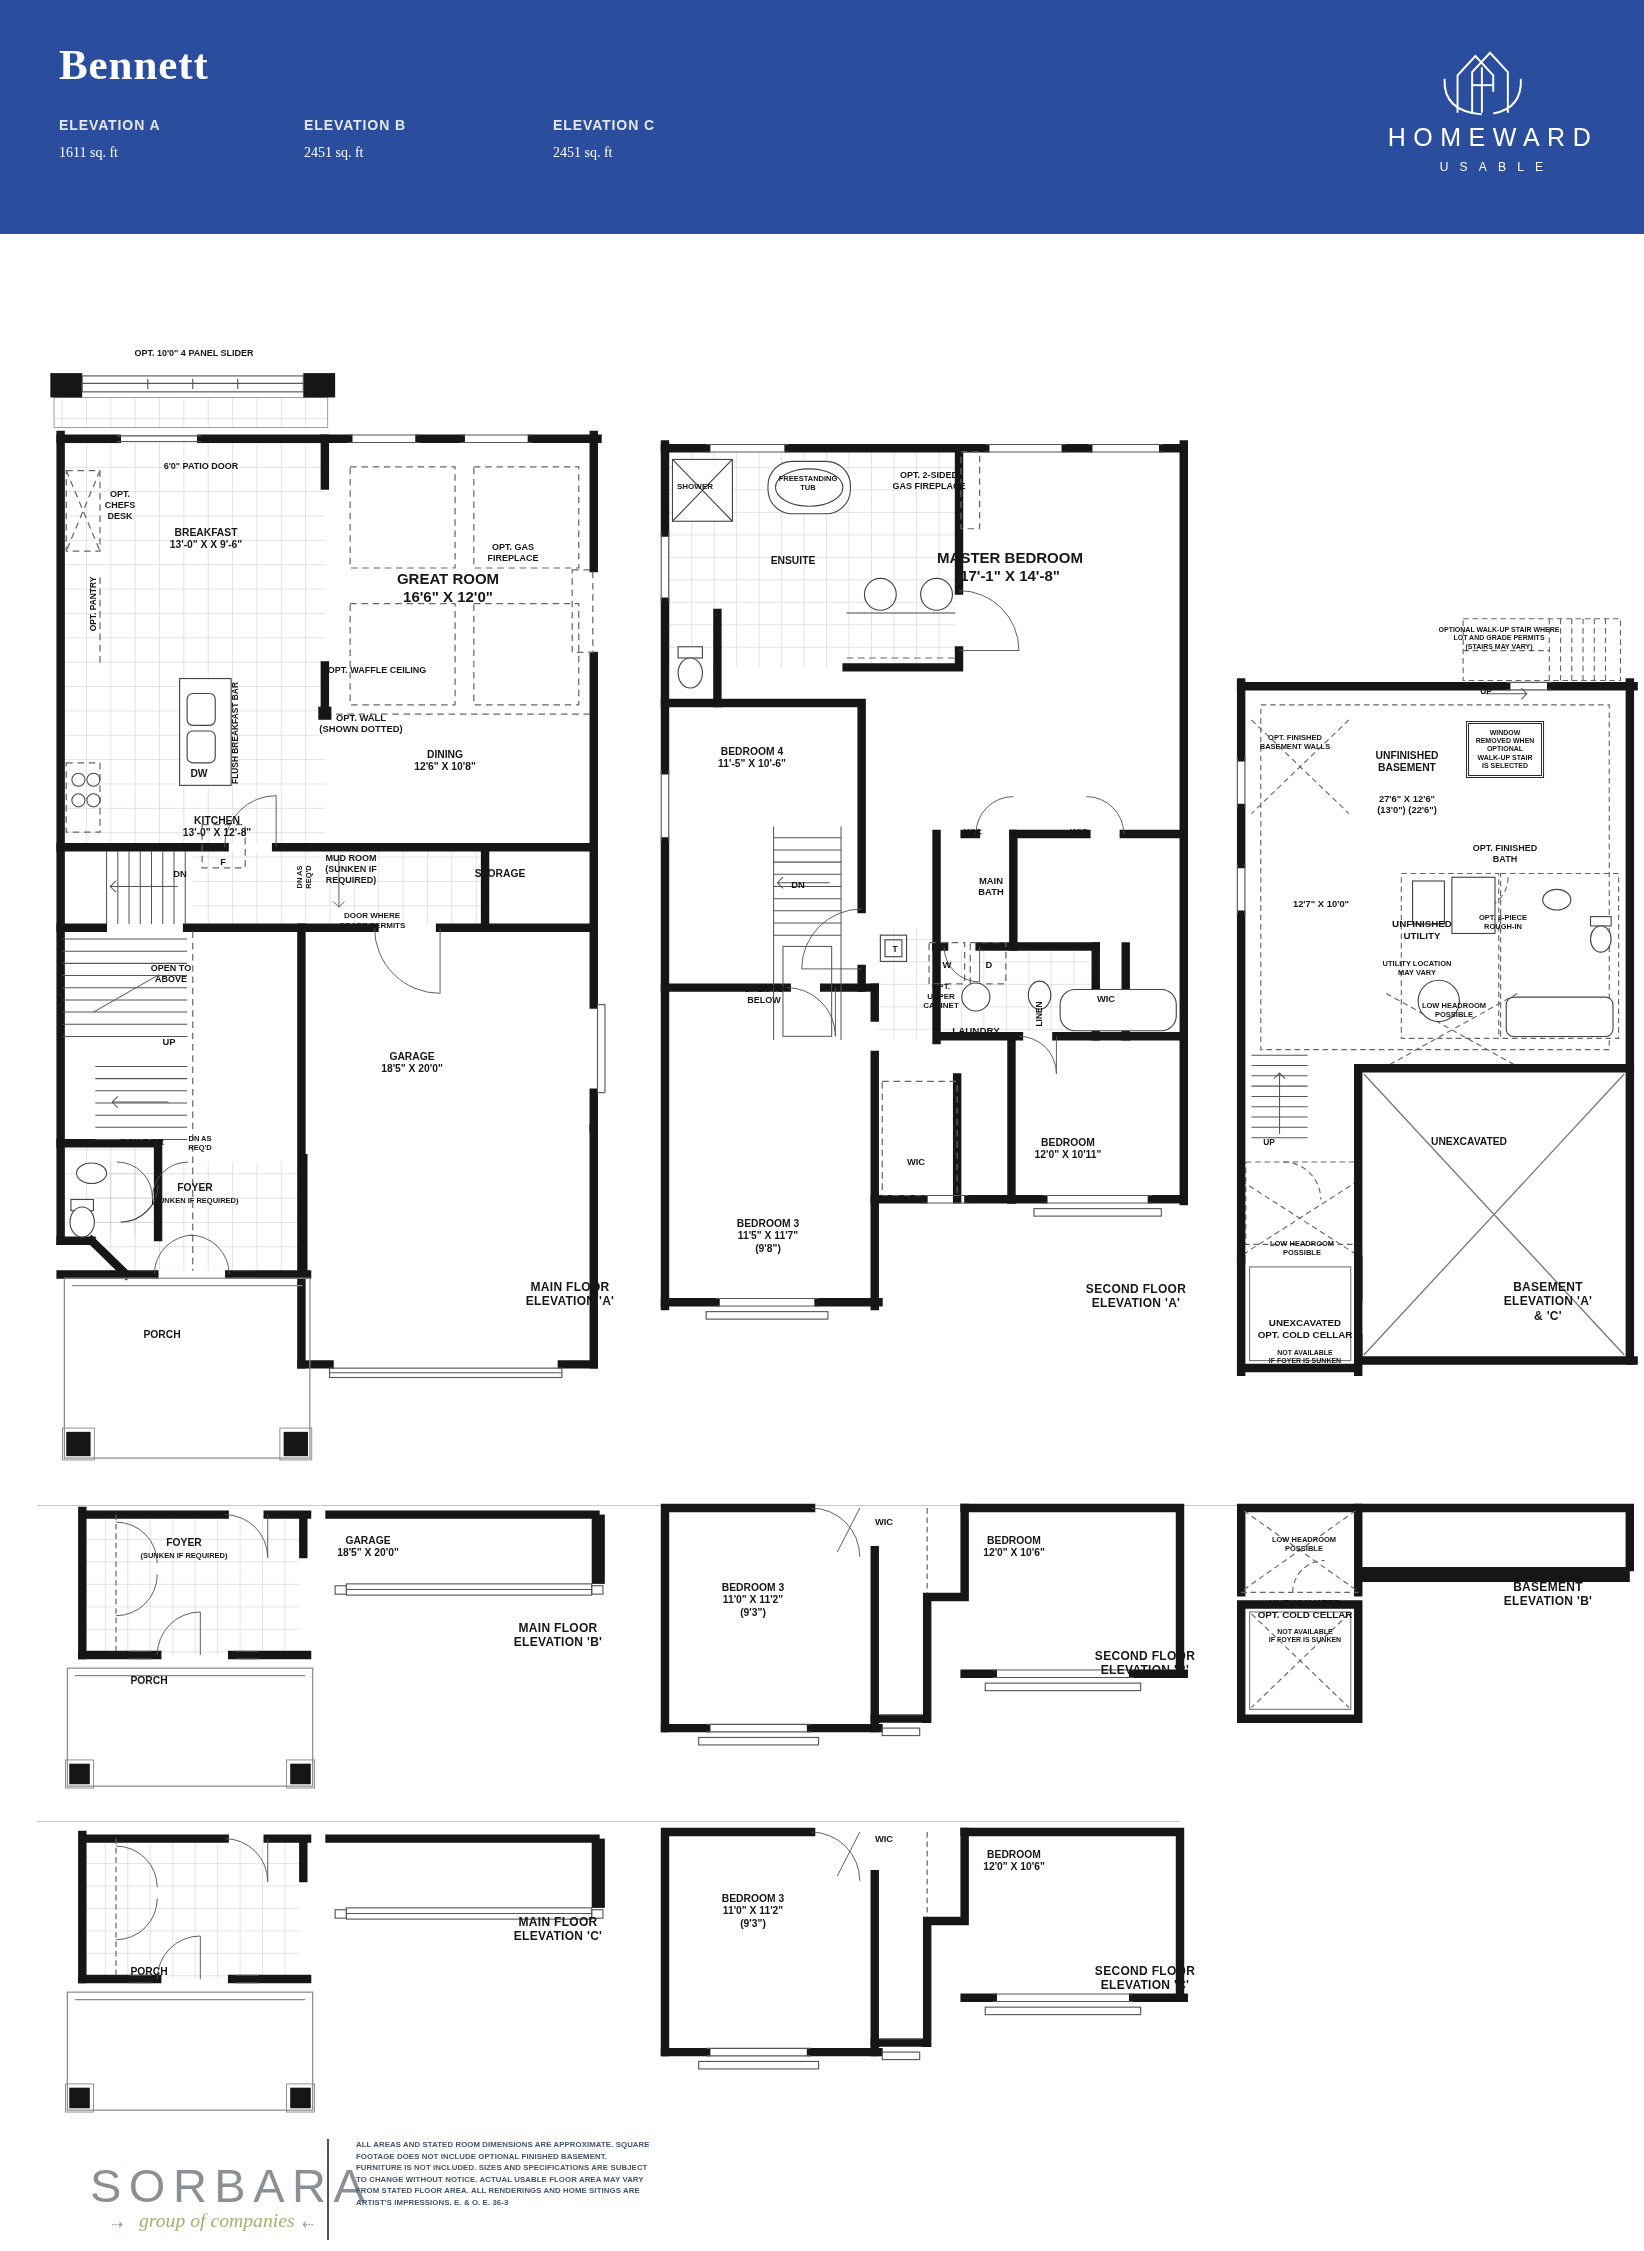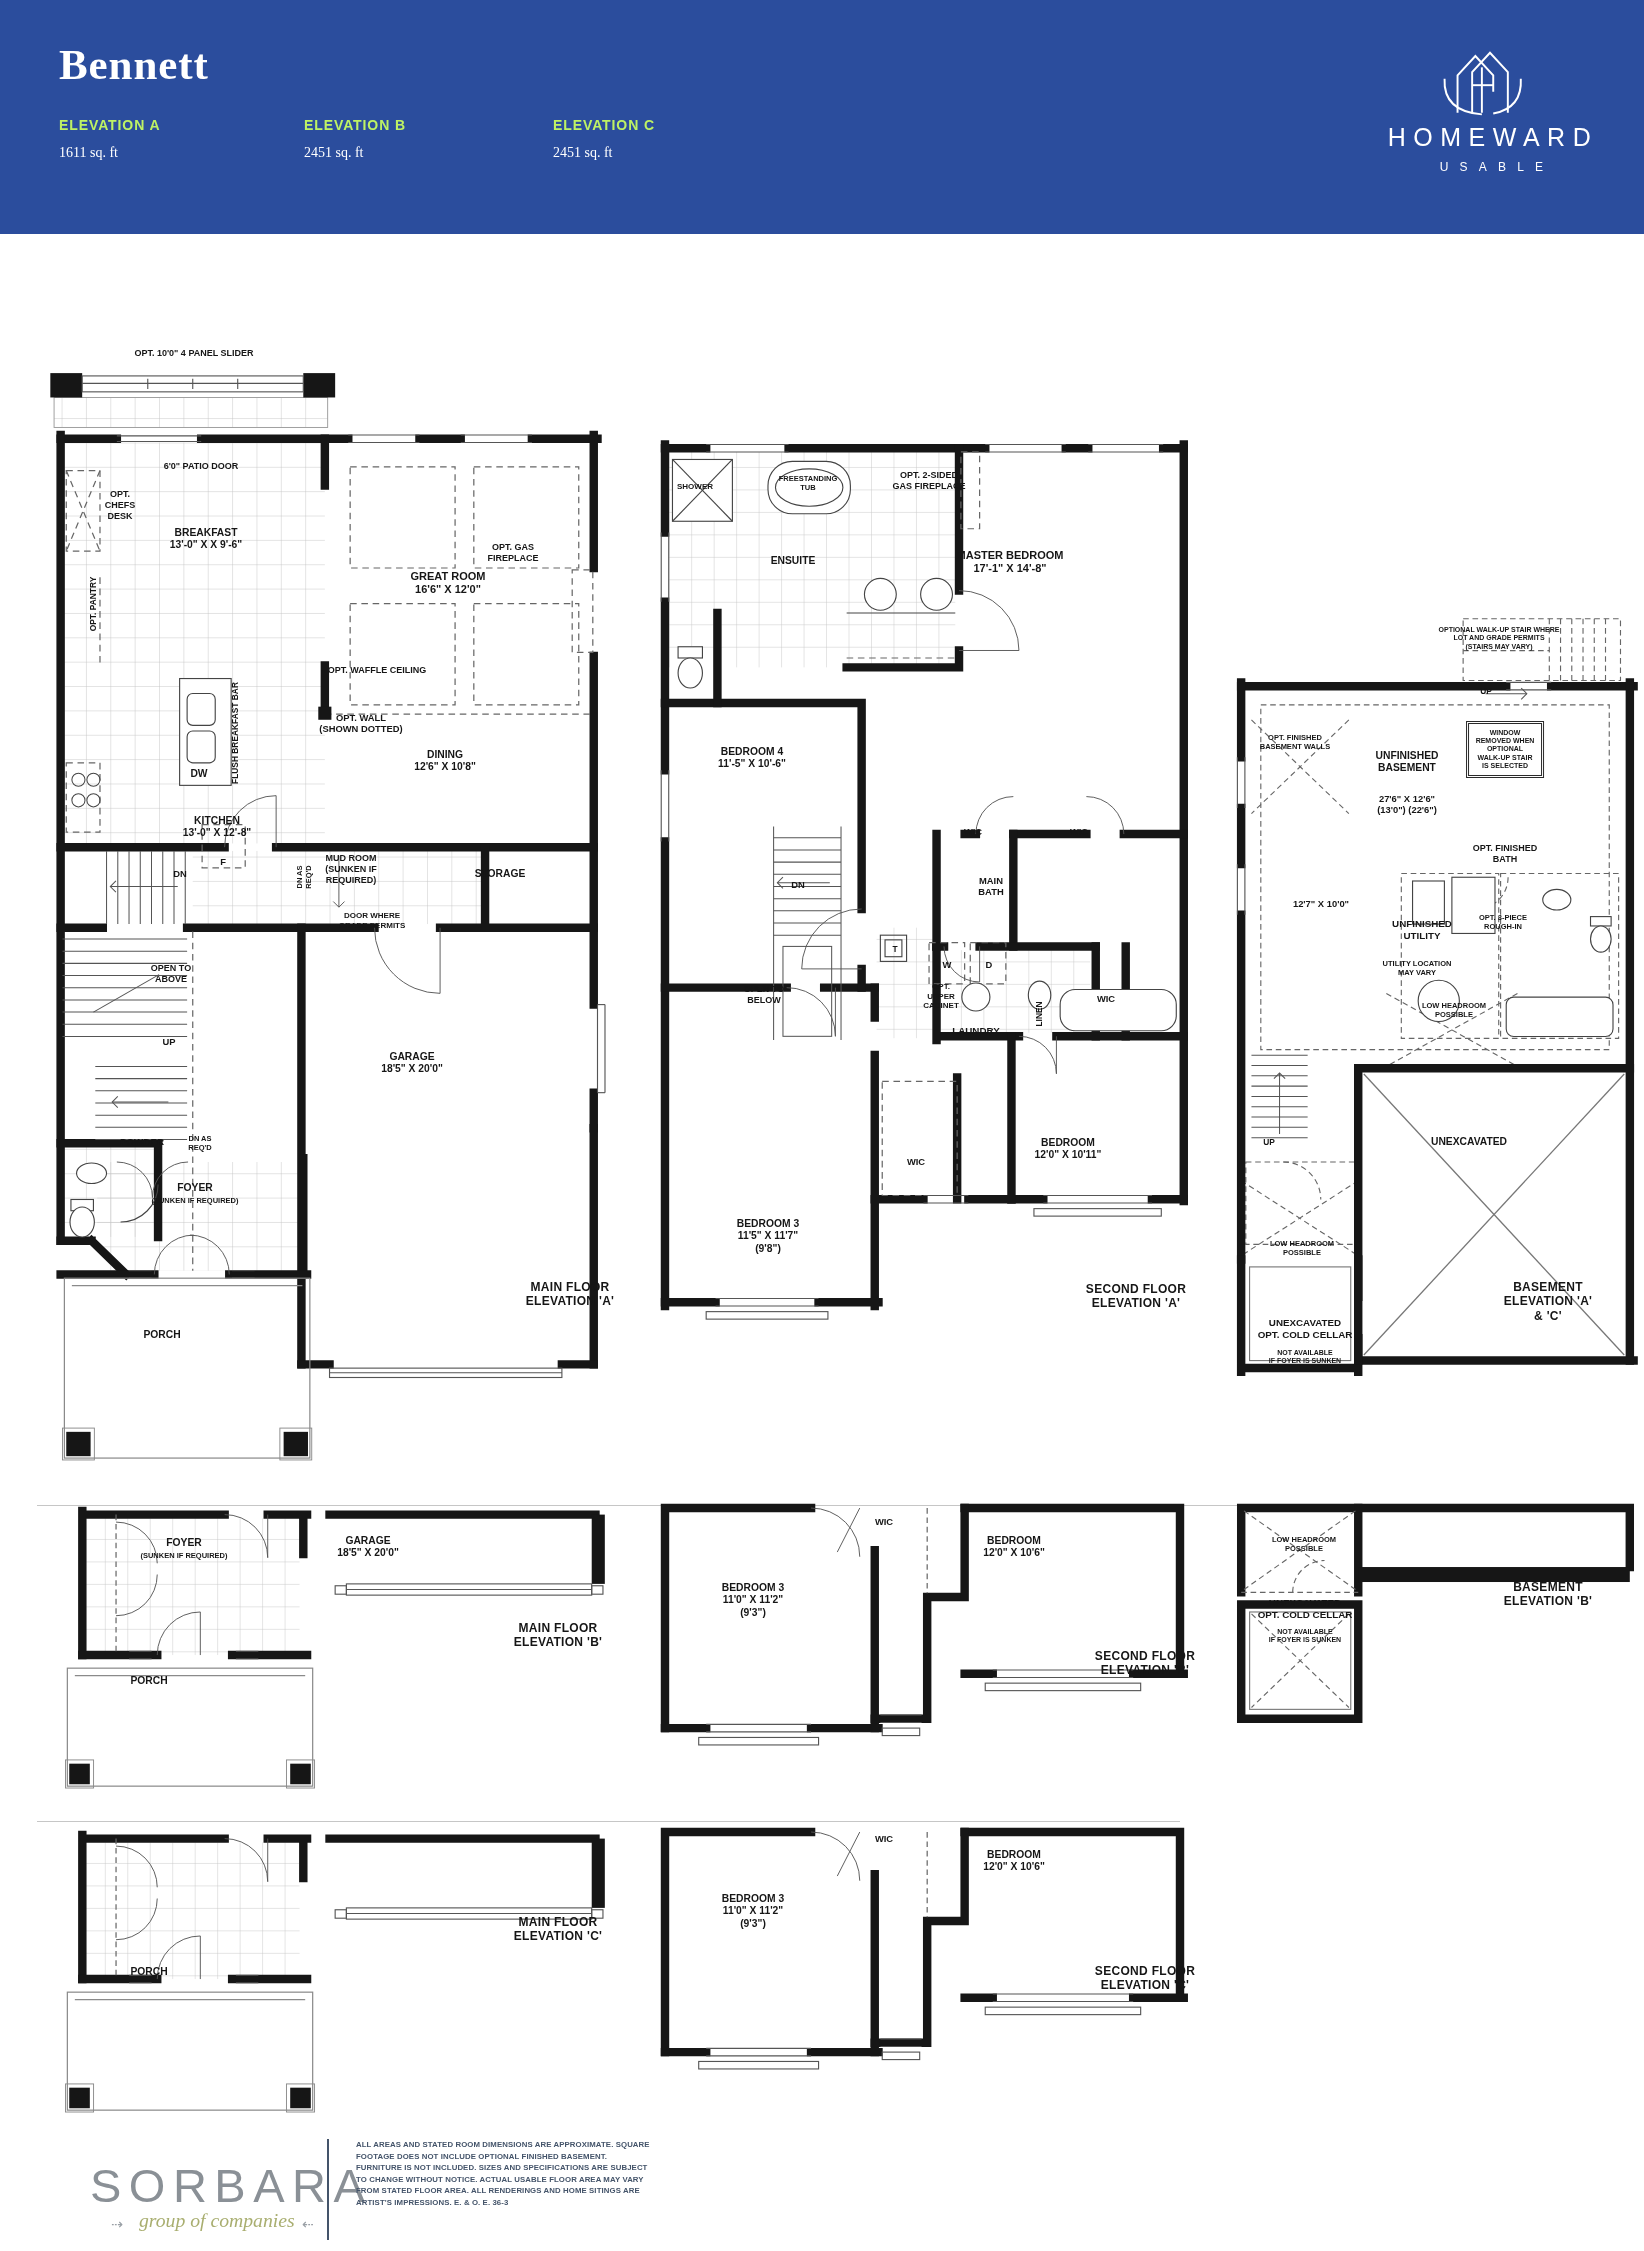--- a/index.html
+++ b/index.html
@@ -2,33 +2,33 @@
 <html style="font-size:15px"><head>
 <meta charset="utf-8">
 <style>
   html,body{margin:0;padding:0;background:#e8e8e8;}
   #page{position:relative;width:1644px;height:2251px;background:#ffffff;overflow:hidden;
         font-family:"Liberation Sans",sans-serif;}
   
   .banner{position:absolute;left:0;top:0;width:1644px;height:234px;background:#2b4d9d;}
   .title{position:absolute;left:59px;top:43px;color:#fff;
          font:700 43px/1 "Liberation Serif",serif;letter-spacing:0.9px;}
-  .elev-name{position:absolute;color:#bef264;font:700 14px/1 "Liberation Sans",sans-serif;letter-spacing:0.9px;}
+  .elev-name{position:absolute;color:#e5e5e5;font:700 14px/1 "Liberation Sans",sans-serif;letter-spacing:0.9px;}
   .elev-sqft{position:absolute;color:#fff;font:400 14px/1 "Liberation Serif",serif;}
   .brand-name{position:absolute;color:#fff;font:400 25px/1 "Liberation Sans",sans-serif;letter-spacing:7.5px;
               transform:translateX(-50%);}
   .brand-sub{position:absolute;color:#fff;font:400 12px/1 "Liberation Sans",sans-serif;letter-spacing:11.2px;
              transform:translateX(-50%);}
   
   .lbl{position:absolute;transform:translateX(-50%);text-align:center;color:#161616;
        font:700 9.4px/1.2 "Liberation Sans",sans-serif;white-space:pre-line;}
   .vlbl{position:absolute;transform:translate(-50%,-50%) rotate(-90deg);text-align:center;color:#161616;
         font:700 8.4px/1.15 "Liberation Sans",sans-serif;white-space:pre-line;}
   .s75{font-size:7px}.s8{font-size:7.5px}.s85{font-size:8px}.s9{font-size:8.4px}
-  .s95{font-size:9px}.s105{font-size:9.8px}.s11{font-size:10.3px}.s12{font-size:11px}
+  .s95{font-size:9px}.s105{font-size:9.8px}.s11{font-size:10.3px}.s12{font-size:15px}
   .cap{font-size:12px;letter-spacing:0.3px}
   .boxed{border:0.9px solid #2a2a2a;outline:0.9px solid #2a2a2a;outline-offset:1.9px;
          background:#fff;padding:4.7px 6.6px;}
   .hairline{position:absolute;height:0.9px;background:#c6c6c6;}
   svg.plan{position:absolute;}
   
   .sorbara{position:absolute;color:#8a9096;font:400 47px/1 "Liberation Sans",sans-serif;letter-spacing:7.5px;}
   .group-sub{position:absolute;color:#a9ae70;font:italic 400 19.7px/1 "Liberation Serif",serif;}
   .arrow{position:absolute;color:#9aa0a6;font:400 14px/1 "DejaVu Sans",sans-serif;}
   .divider{position:absolute;width:1.9px;background:#44546a;}

